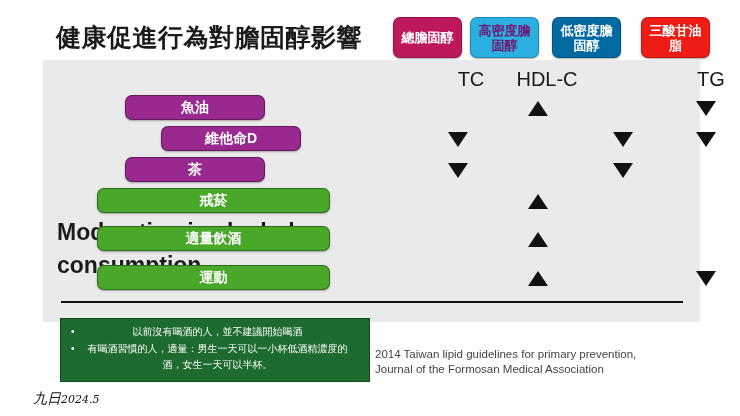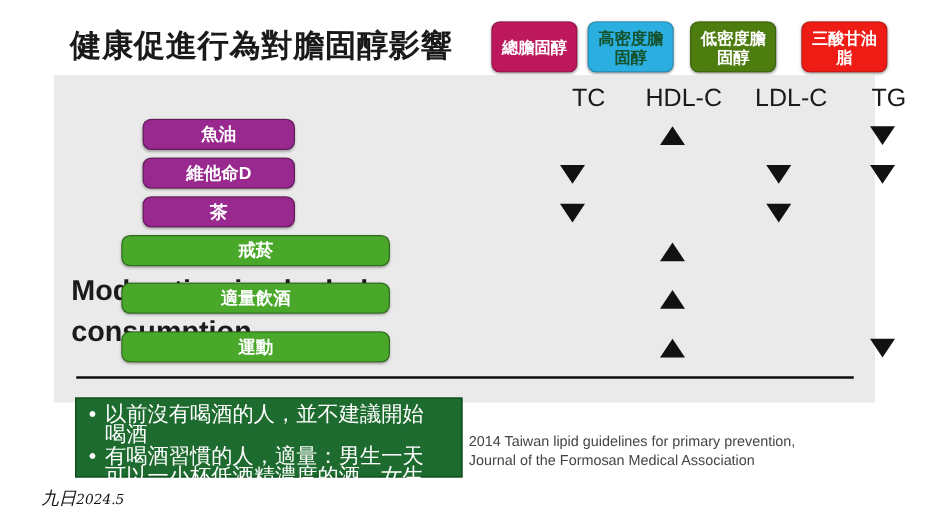--- a/index.html
+++ b/index.html
@@ -106,22 +106,22 @@
     justify-content: center;
     color: #ffffff;
     font-size: 14px;
     font-weight: bold;
     border-radius: 7px;
     box-sizing: border-box;
     border: 1px solid rgba(0,0,0,0.35);
     box-shadow: 0 1px 2px rgba(0,0,0,0.30);
     height: 25px;
   }
-  .pill-purple { background: #99298f; left: 71px; width: 122px; }
-  .pill-green  { background: #49a82a; left: 54px; width: 215px; }
+  .pill-purple { background: #99298f; left: 82px; width: 140px; }
+  .pill-green  { background: #49a82a; left: 54px; width: 233px; }
 
   .pill-r0 { top: 35px; }
   .pill-r1 { top: 66px; }
   .pill-r2 { top: 97px; }
   .pill-r3 { top: 128px; }
   .pill-r4 { top: 166px; }
   .pill-r5 { top: 205px; }
 
   
   .col-head {
@@ -171,23 +171,24 @@
     padding: 5px 6px 4px 6px;
     color: #ffffff;
   }
   #note-box ul {
     margin: 0;
     padding: 0 0 0 17px;
     list-style: none;
   }
   #note-box li {
     position: relative;
-    font-size: 17px;
+    font-size: 10px;
     line-height: 16px;
     margin: 0 12px 1px 0;
+    text-align: center;
   }
   #note-box li::before {
     content: "•";
     position: absolute;
     left: -13px;
     top: 0;
   }
 
   
   #citation {
@@ -236,35 +237,34 @@
   }
 </style>
 </head>
 <body>
 
 <div id="slide">
 
   <div id="slide-title">健康促進行為對膽固醇影響</div>
 
   <div class="badge badge-tc" style="background: #be185d; color: rgb(255, 255, 255);">總膽固醇</div>
-  <div class="badge badge-hdl" style="background: rgb(43, 174, 224); color: #14532d;">高密度膽固醇</div>
-  <div class="badge badge-ldl" style="background: #4d7c0f; color: rgb(255, 255, 255);">低密度膽固醇</div>
+  <div class="badge badge-hdl" style="background: rgb(43, 174, 224); color: #701a75;">高密度膽固醇</div>
+  <div class="badge badge-ldl" style="background: #0369a1; color: rgb(255, 255, 255);">低密度膽固醇</div>
   <div class="badge badge-tg" style="background: rgb(238, 28, 20); color: rgb(255, 255, 255);">三酸甘油脂</div>
 
   <div id="panel">
 
     <div class="bg-heading" id="bg-moderation">Moderation in alcohol consumption</div>
 
     <div class="col-head c0">TC</div>
     <div class="col-head c1">HDL-C</div>
-    <div class="col-head c2">LDL-C</div>
     <div class="col-head c3">TG</div>
 
     <div class="pill pill-purple pill-r0" style="background: rgb(153, 41, 143);">魚油</div>
-    <div class="pill pill-purple pill-r1" style="background: rgb(153, 41, 143);">維他命D</div>
+    <div class="pill pill-purple pill-r1" style="background: rgb(153, 41, 143); margin-left: 36px;">維他命D</div>
     <div class="pill pill-purple pill-r2" style="background: rgb(153, 41, 143);">茶</div>
     <div class="pill pill-green  pill-r3" style="background: rgb(73, 168, 42);">戒菸</div>
     <div class="pill pill-green  pill-r4" style="background: rgb(73, 168, 42);">適量飲酒</div>
     <div class="pill pill-green  pill-r5" style="background: rgb(73, 168, 42);">運動</div>
 
     <div id="arrow-layer">
         <div class="arrow up" style="left: 485px; top: 41px;"></div>
         <div class="arrow down" style="left: 653px; top: 41px;"></div>
         <div class="arrow down" style="left: 405px; top: 72px;"></div>
         <div class="arrow down" style="left: 570px; top: 72px;"></div>

